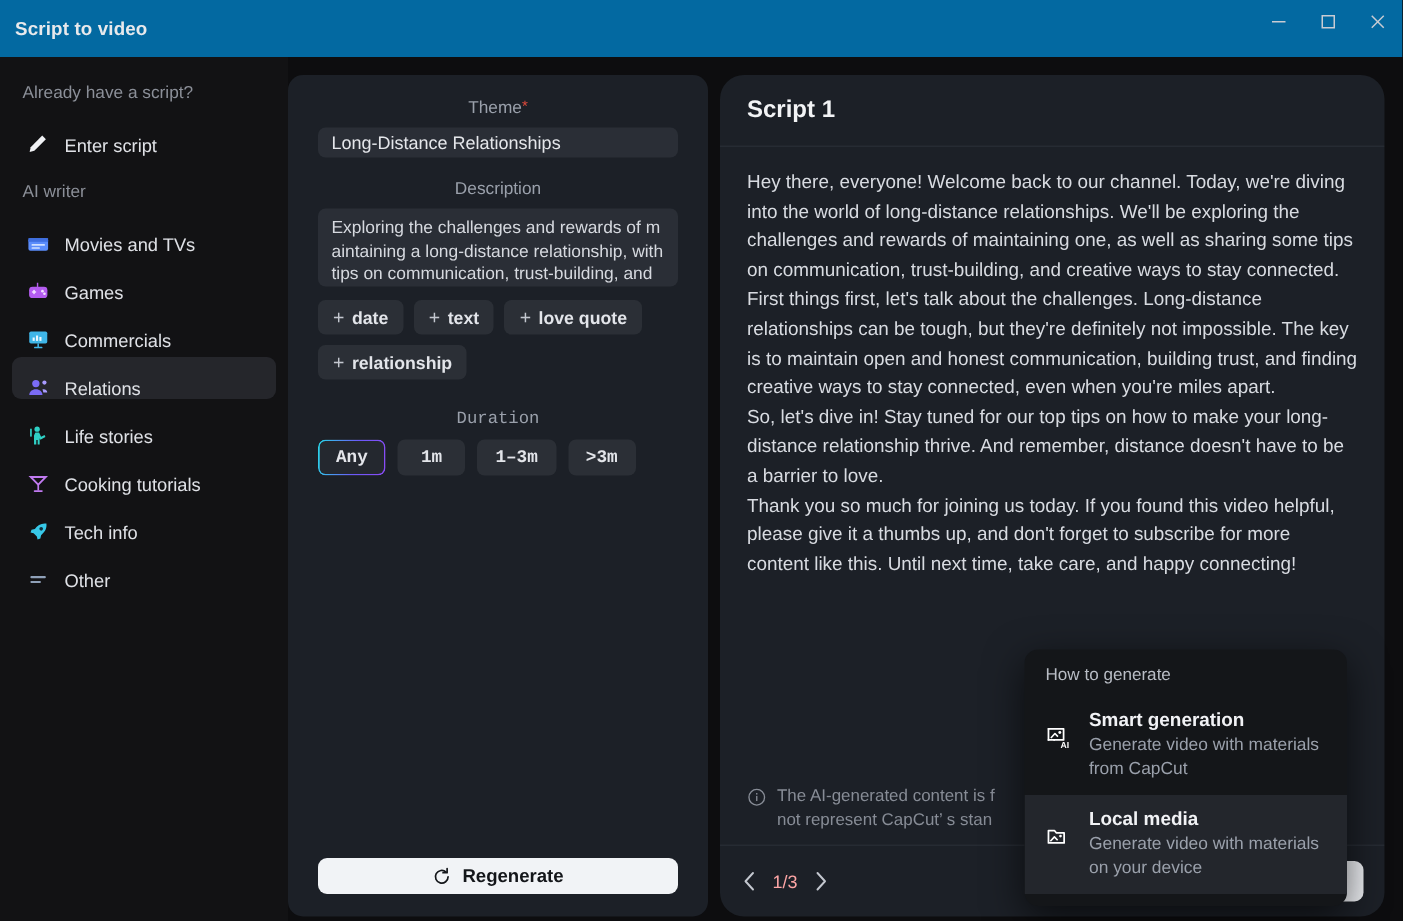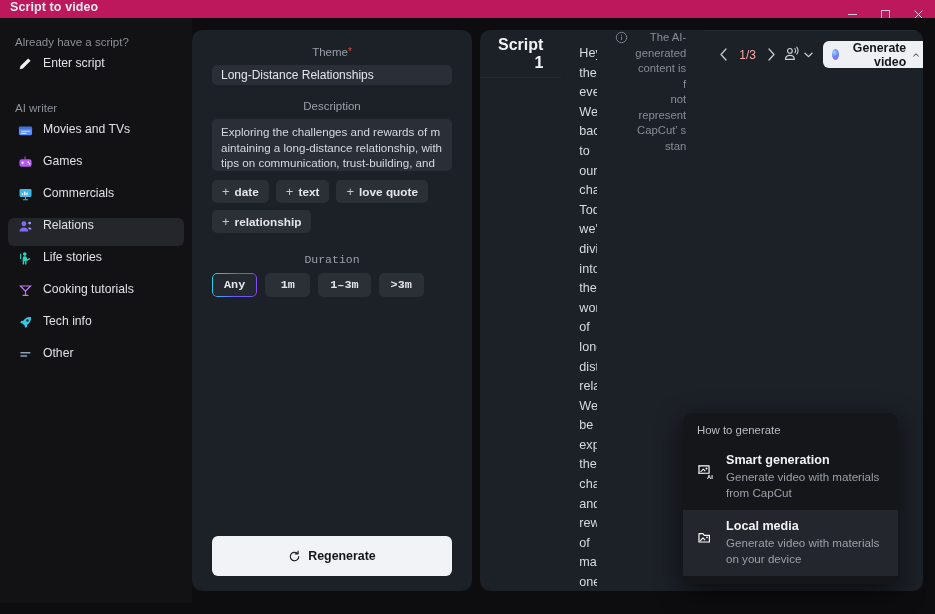--- a/index.html
+++ b/index.html
@@ -5,23 +5,23 @@
   * { box-sizing: border-box; margin: 0; padding: 0; }
   html, body {
     width: 935px; height: 614px;
     background: #0d0d0f;
     font-family: "Liberation Sans", sans-serif;
     overflow: hidden;
   }
 
   
   .titlebar {
-    height: 18px;
-    background: #be185d;
-    display: flex; align-items: flex-start;
+    height: 38px;
+    background: #0369a1;
+    display: flex; align-items: center;
     position: relative;
   }
   .titlebar-title {
     font-size: 12.5px; font-weight: bold; color: #e8e9ec;
     margin-left: 10px; letter-spacing: .1px;
   }
   .win-controls { position: absolute; right: 0; top: 0; height: 29px; display: flex; }
   .win-btn {
     width: 33px; height: 29px; display: flex; align-items: center; justify-content: center;
     color: #c9ccd3;
@@ -40,21 +40,21 @@
   .sidebar {
     width: 192px; flex: 0 0 192px;
     background: #121214;
     padding: 14px 8px 0 8px;
   }
   .side-head {
     font-size: 11.5px; color: #8b8f98;
     padding: 4px 7px 8px 7px;
   }
   .side-item {
-    display: flex; align-items: flex-start; gap: 10px;
+    display: flex; align-items: flex-end; gap: 10px;
     height: 28px; padding: 0 9px;
     border-radius: 6px;
     margin-bottom: 4px;
     cursor: pointer;
   }
   .side-item.active { background: #25262b; }
   .side-item .lbl { font-size: 12.2px; color: #dfe1e6; }
   .side-item .ico { width: 16px; height: 16px; display:flex; align-items:center; justify-content:center; flex: 0 0 16px;}
   .side-gap { height: 10px; }
 
@@ -114,38 +114,37 @@
     content: ""; position: absolute; inset: 0;
     border-radius: 5px; padding: 1px;
     background: linear-gradient(100deg, #27d7e8 0%, #6a5af9 55%, #8b4af7 100%);
     -webkit-mask: linear-gradient(#000 0 0) content-box, linear-gradient(#000 0 0);
     -webkit-mask-composite: xor; mask-composite: exclude;
     pointer-events: none;
   }
 
   .regen-wrap { position: absolute; left: 20px; right: 20px; bottom: 15px; }
   .regen-btn {
-    height: 40px; width: 100%;
+    height: 24px; width: 100%;
     background: #f1f3f6; border-radius: 6px; border: none;
     display: flex; align-items: center; justify-content: center; gap: 7px;
     font-size: 12.4px; font-weight: bold; color: #14161a;
     font-family: "Liberation Sans", sans-serif;
     cursor: pointer;
   }
 
   
   .right {
     flex: 1;
     margin: 12px 12px 12px 8px;
     background: #1c2027;
-    border-radius: 10px;
-    display: flex; flex-direction: row;
+    border-radius: 16px;
+    display: flex; flex-direction: column;
     position: relative;
     overflow: hidden;
-    text-align: right;
   }
   .right-head {
     height: 48px; flex: 0 0 48px;
     display: flex; align-items: center;
     padding: 0 18px;
     border-bottom: 1px solid #262b33;
   }
   .right-title { font-size: 16px; font-weight: bold; color: #f2f3f5; }
   .script-body {
     flex: 1;

